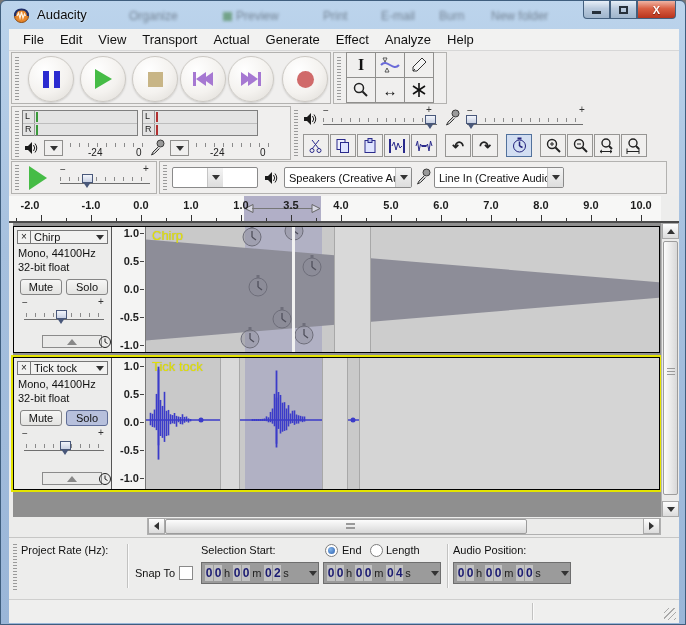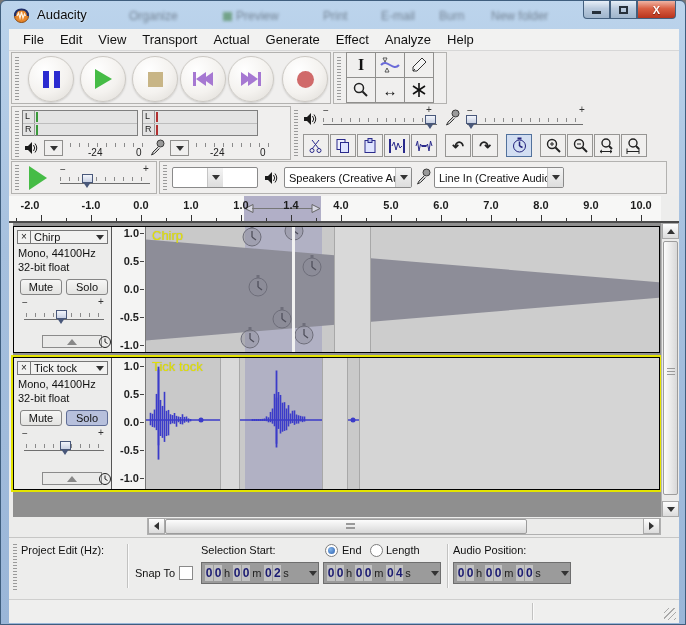--- a/index.html
+++ b/index.html
@@ -445,21 +445,21 @@
       <div style="position:absolute;left:8px;right:8px;top:12px;height:1px;background:#777;"></div>
       <svg width="10" height="10" style="right:0;">
         <polygon points="1,0.5 9,4.5 1,8.5" fill="#d8d8e4" stroke="#666"></polygon>
       </svg>
     </div>
   <span class="rlabel" style="left: 21px;">-2.0</span>
       <span class="rlabel" style="left: 82px;">-1.0</span>
       <span class="rlabel" style="left: 132px;">0.0</span>
       <span class="rlabel" style="left: 182px;">1.0</span>
       <span class="rlabel" style="left: 232px;">1.0</span>
-      <span class="rlabel" style="left: 282px;">1.4</span>
+      <span class="rlabel" style="left: 282px;">3.5</span>
       <span class="rlabel" style="left: 332px;">4.0</span>
       <span class="rlabel" style="left: 382px;">5.0</span>
       <span class="rlabel" style="left: 432px;">6.0</span>
       <span class="rlabel" style="left: 482px;">7.0</span>
       <span class="rlabel" style="left: 532px;">8.0</span>
       <span class="rlabel" style="left: 582px;">9.0</span>
       <span class="rlabel" style="left: 632px;">10.0</span>
       <span class="rtick" style="height: 3px; left: 7px;"></span>
       <span class="rtick" style="height: 6px; left: 32px;"></span>
       <span class="rtick" style="height: 3px; left: 57px;"></span>
@@ -706,21 +706,21 @@
           <div class="hgrip"></div>
         </div>
       <div class="sbtn" style="left:495px;top:-1px;height:16px;">
           <div class="arr-r"></div>
         </div>
     </div>
   </div>
 
   <div id="seltoolbar">
     <div class="grip" style="left:4px;top:6px;height:46px;"></div>
-    <span class="stlabel" style="left:12px;top:6px;">Project Edit (Hz):</span>
+    <span class="stlabel" style="left:12px;top:6px;">Project Rate (Hz):</span>
     <div class="vsep" style="left:118px;top:6px;height:44px;"></div>
     <span class="stlabel" style="left:126px;top:29px;">Snap To</span>
     <div class="checkbox" style="left:170px;top:28px;"></div>
     <span class="stlabel" style="left:192px;top:6px;">Selection Start:</span>
     <div class="radio checked" style="left:316px;top:6px;"></div>
     <span class="stlabel" style="left:333px;top:6px;">End</span>
     <div class="radio" style="left:361px;top:6px;"></div>
     <span class="stlabel" style="left:377px;top:6px;">Length</span>
     <span class="stlabel" style="left:444px;top:6px;">Audio Position:</span>
     <div class="timefield" style="left:192px;top:24px;">

